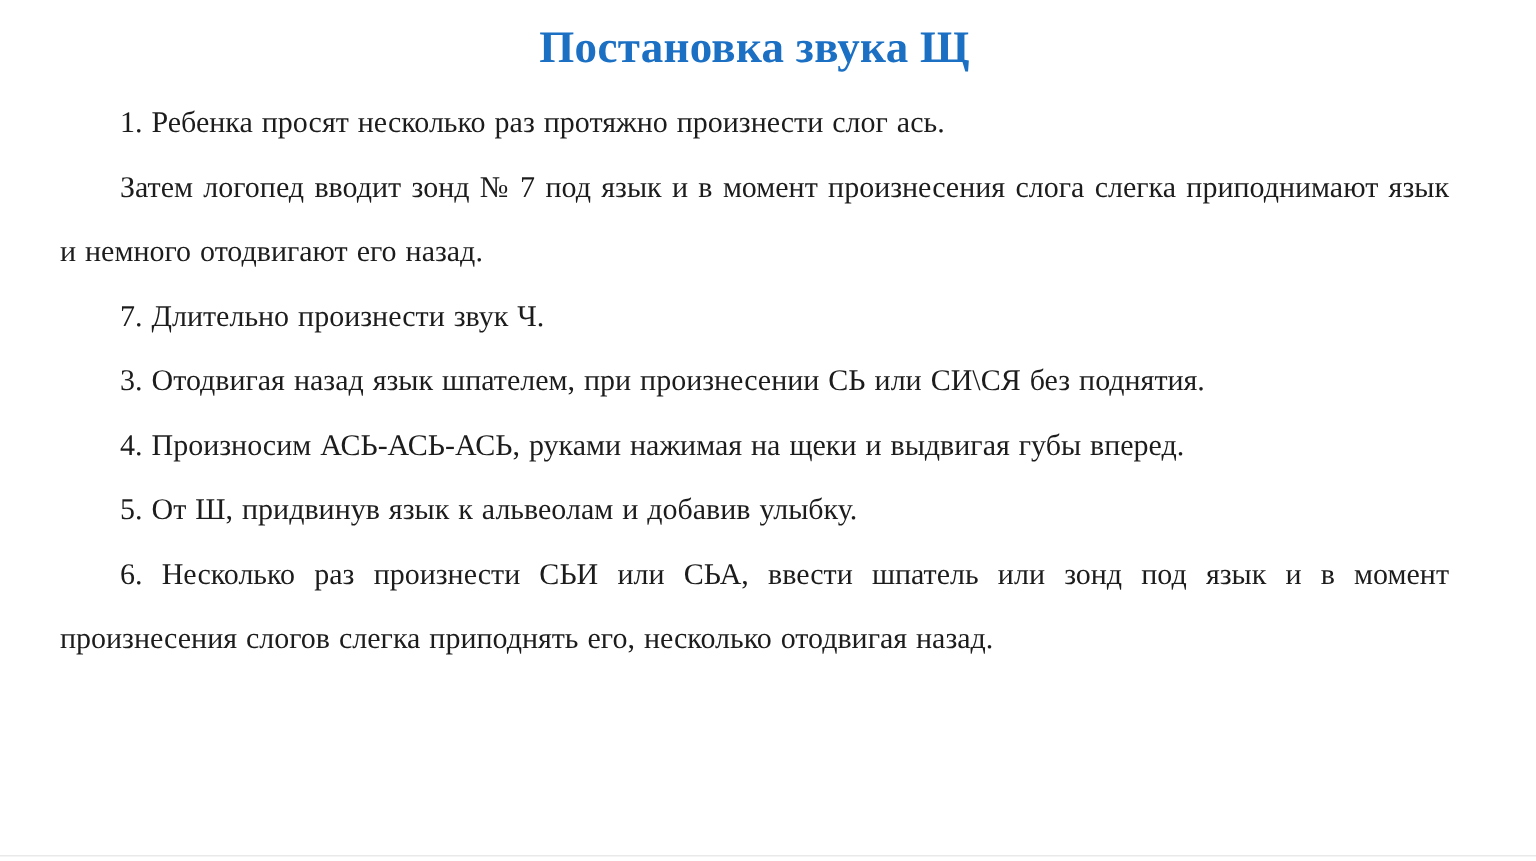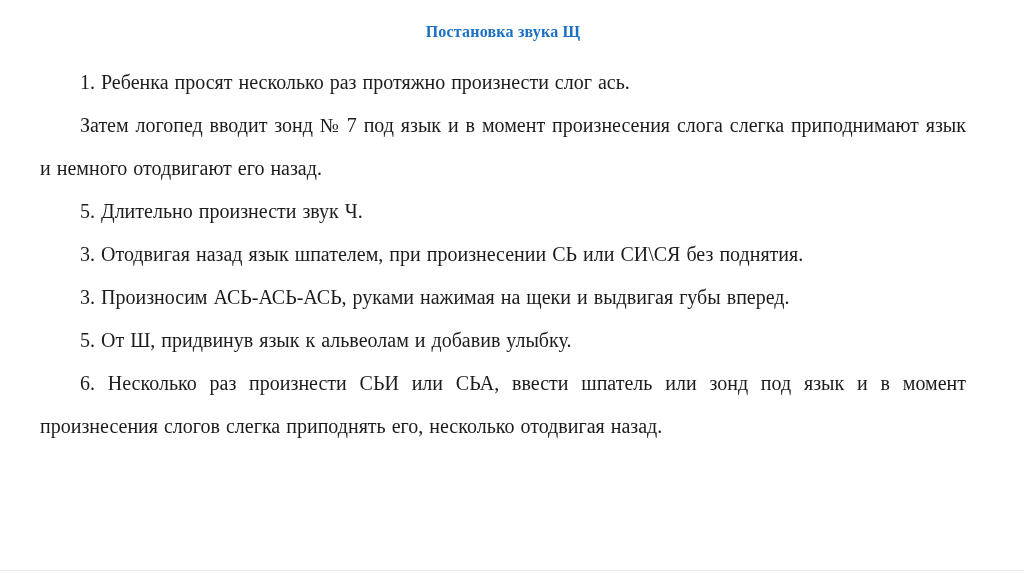--- a/index.html
+++ b/index.html
@@ -16,21 +16,21 @@
     font-family: "Liberation Serif", "DejaVu Serif", serif;
   }
   .slide-content {
     position: absolute;
     top: 18px;
     left: 40px;
     width: 926px;
   }
   .slide-title {
     text-align: center;
-    font-size: 16px;
+    font-size: 30px;
     font-weight: bold;
     line-height: 28px;
     margin: 0 0 15px 0;
     letter-spacing: 0.2px;
   }
   .slide-body p {
     margin: 0;
     font-size: 20px;
     line-height: 43px;
     color: #1c1c1c;
@@ -49,21 +49,21 @@
 </style>
 </head>
 <body>
 
 <div class="slide">
   <div class="slide-content">
     <h1 class="slide-title" style="color: rgb(27, 112, 196);">Постановка звука Щ</h1>
     <div class="slide-body">
       <p>1. Ребенка просят несколько раз протяжно произнести слог ась.</p>
       <p>Затем логопед вводит зонд № 7 под язык и в момент произнесения слога слегка приподнимают язык и немного отодвигают его назад.</p>
-      <p>5. Длительно произнести звук Ч.</p>
+      <p>7. Длительно произнести звук Ч.</p>
       <p>3. Отодвигая назад язык шпателем, при произнесении СЬ или СИ\СЯ без поднятия.</p>
-      <p>3. Произносим АСЬ-АСЬ-АСЬ, руками нажимая на щеки и выдвигая губы вперед.</p>
+      <p>4. Произносим АСЬ-АСЬ-АСЬ, руками нажимая на щеки и выдвигая губы вперед.</p>
       <p>5. От Ш, придвинув язык к альвеолам и добавив улыбку.</p>
       <p>6. Несколько раз произнести СЬИ или СЬА, ввести шпатель или зонд под язык и в момент произнесения слогов слегка приподнять его, несколько отодвигая назад.</p>
     </div>
   </div>
   <div class="bottom-rule"></div>
 </div>
 
 </body></html>

